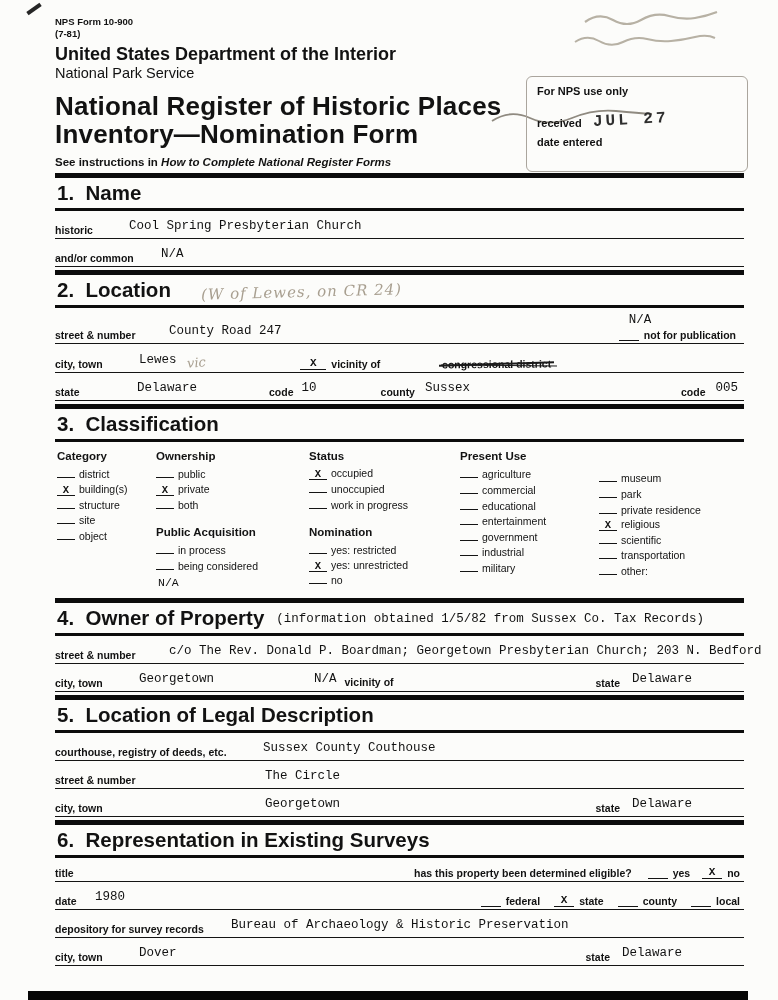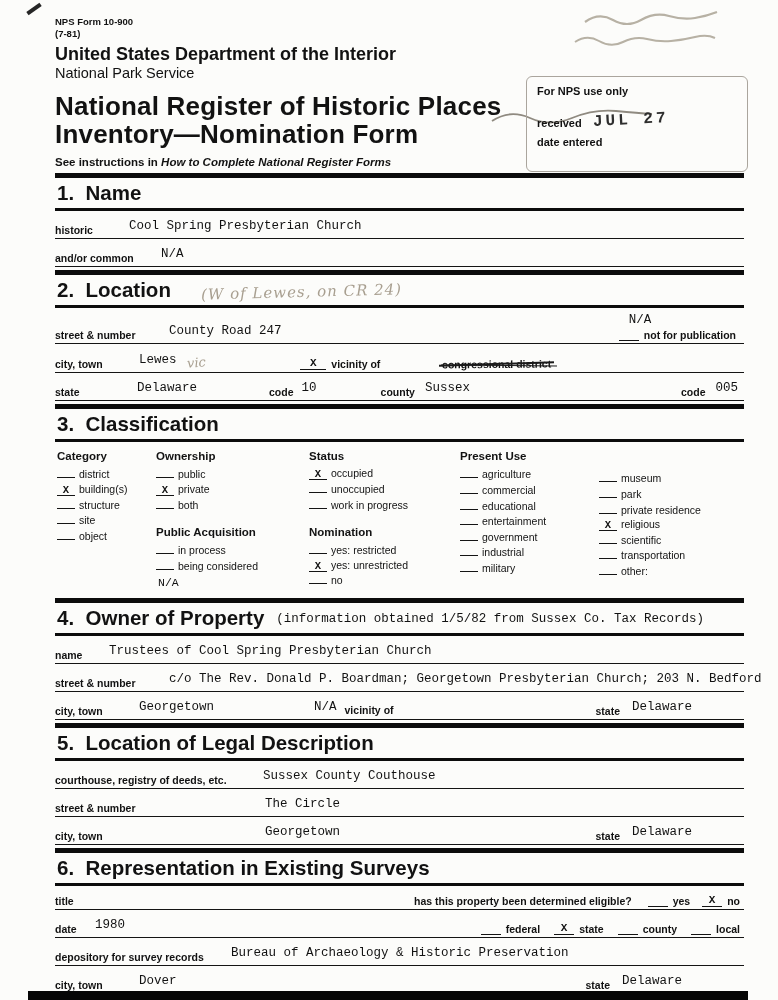--- a/index.html
+++ b/index.html
@@ -185,24 +185,20 @@
       <div class="ci"><span class="mk"></span><span>scientific</span></div>
       <div class="ci"><span class="mk"></span><span>transportation</span></div>
       <div class="ci"><span class="mk"></span><span>other:</span></div>
     </div>
   </div>
 
   <div class="bar"></div>
   <div class="sec-h"><span>4.  Owner of Property</span><span class="v hnote">(information obtained 1/5/82 from Sussex Co. Tax Records)</span></div>
 
   <div class="fr">
-    <span class="lb" style="width:54px">name</span>
-    <span class="v">Trustees of Cool Spring Presbyterian Church</span>
-  </div>
-  <div class="fr">
     <span class="lb" style="width:114px">street &amp; number</span>
     <span class="v">c/o The Rev. Donald P. Boardman; Georgetown Presbyterian Church; 203 N. Bedford</span>
   </div>
   <div class="fr">
     <span class="lb" style="width:84px">city, town</span>
     <span class="v">Georgetown</span>
     <span class="grp" style="margin-left:100px">
         <span class="v" style="margin-right:8px">N/A</span>
         <span class="lb2">vicinity of</span>
       </span>

